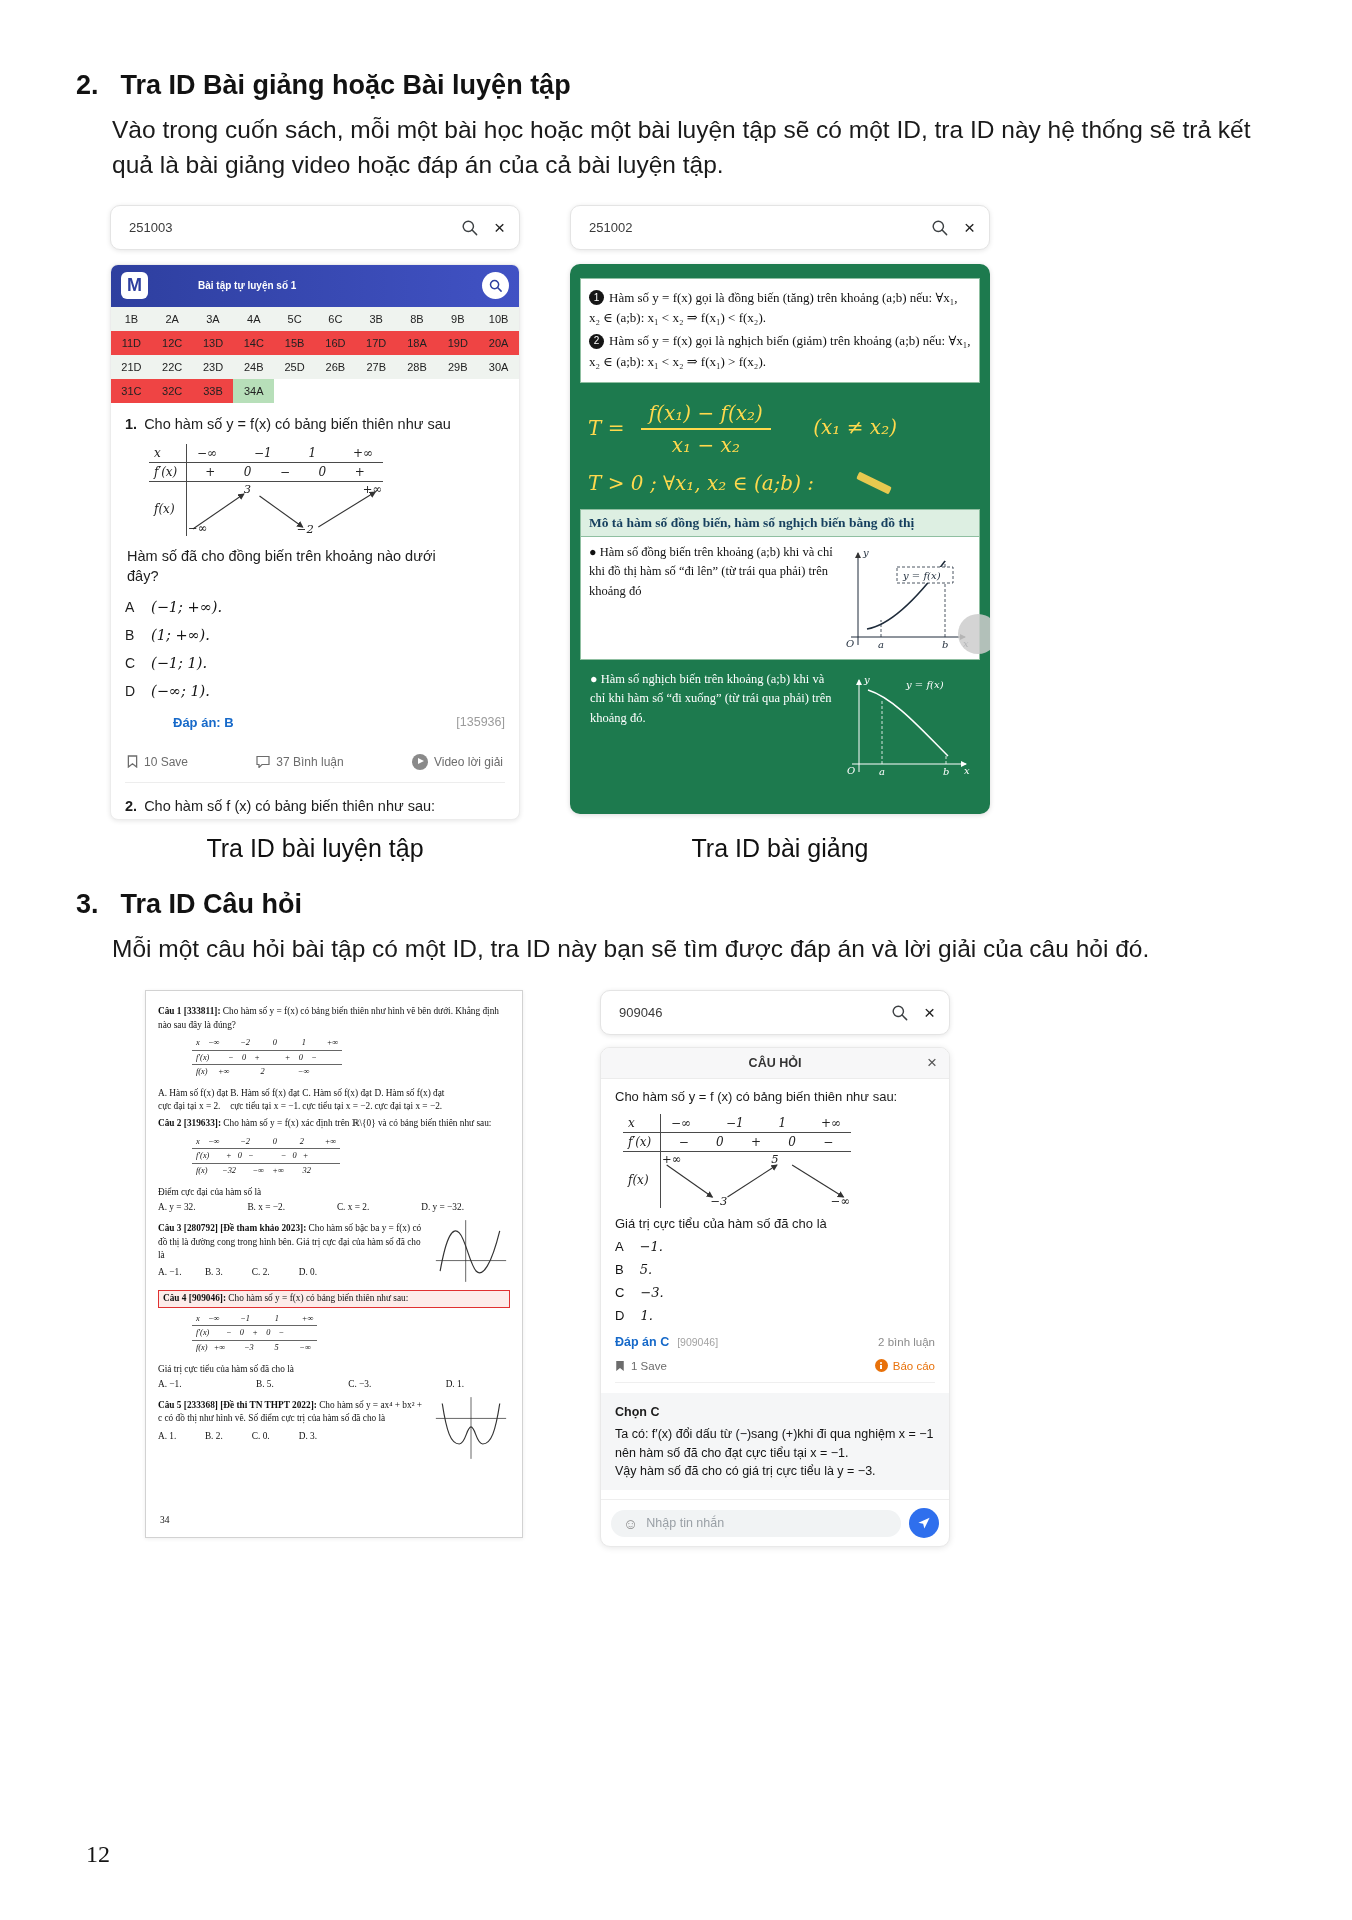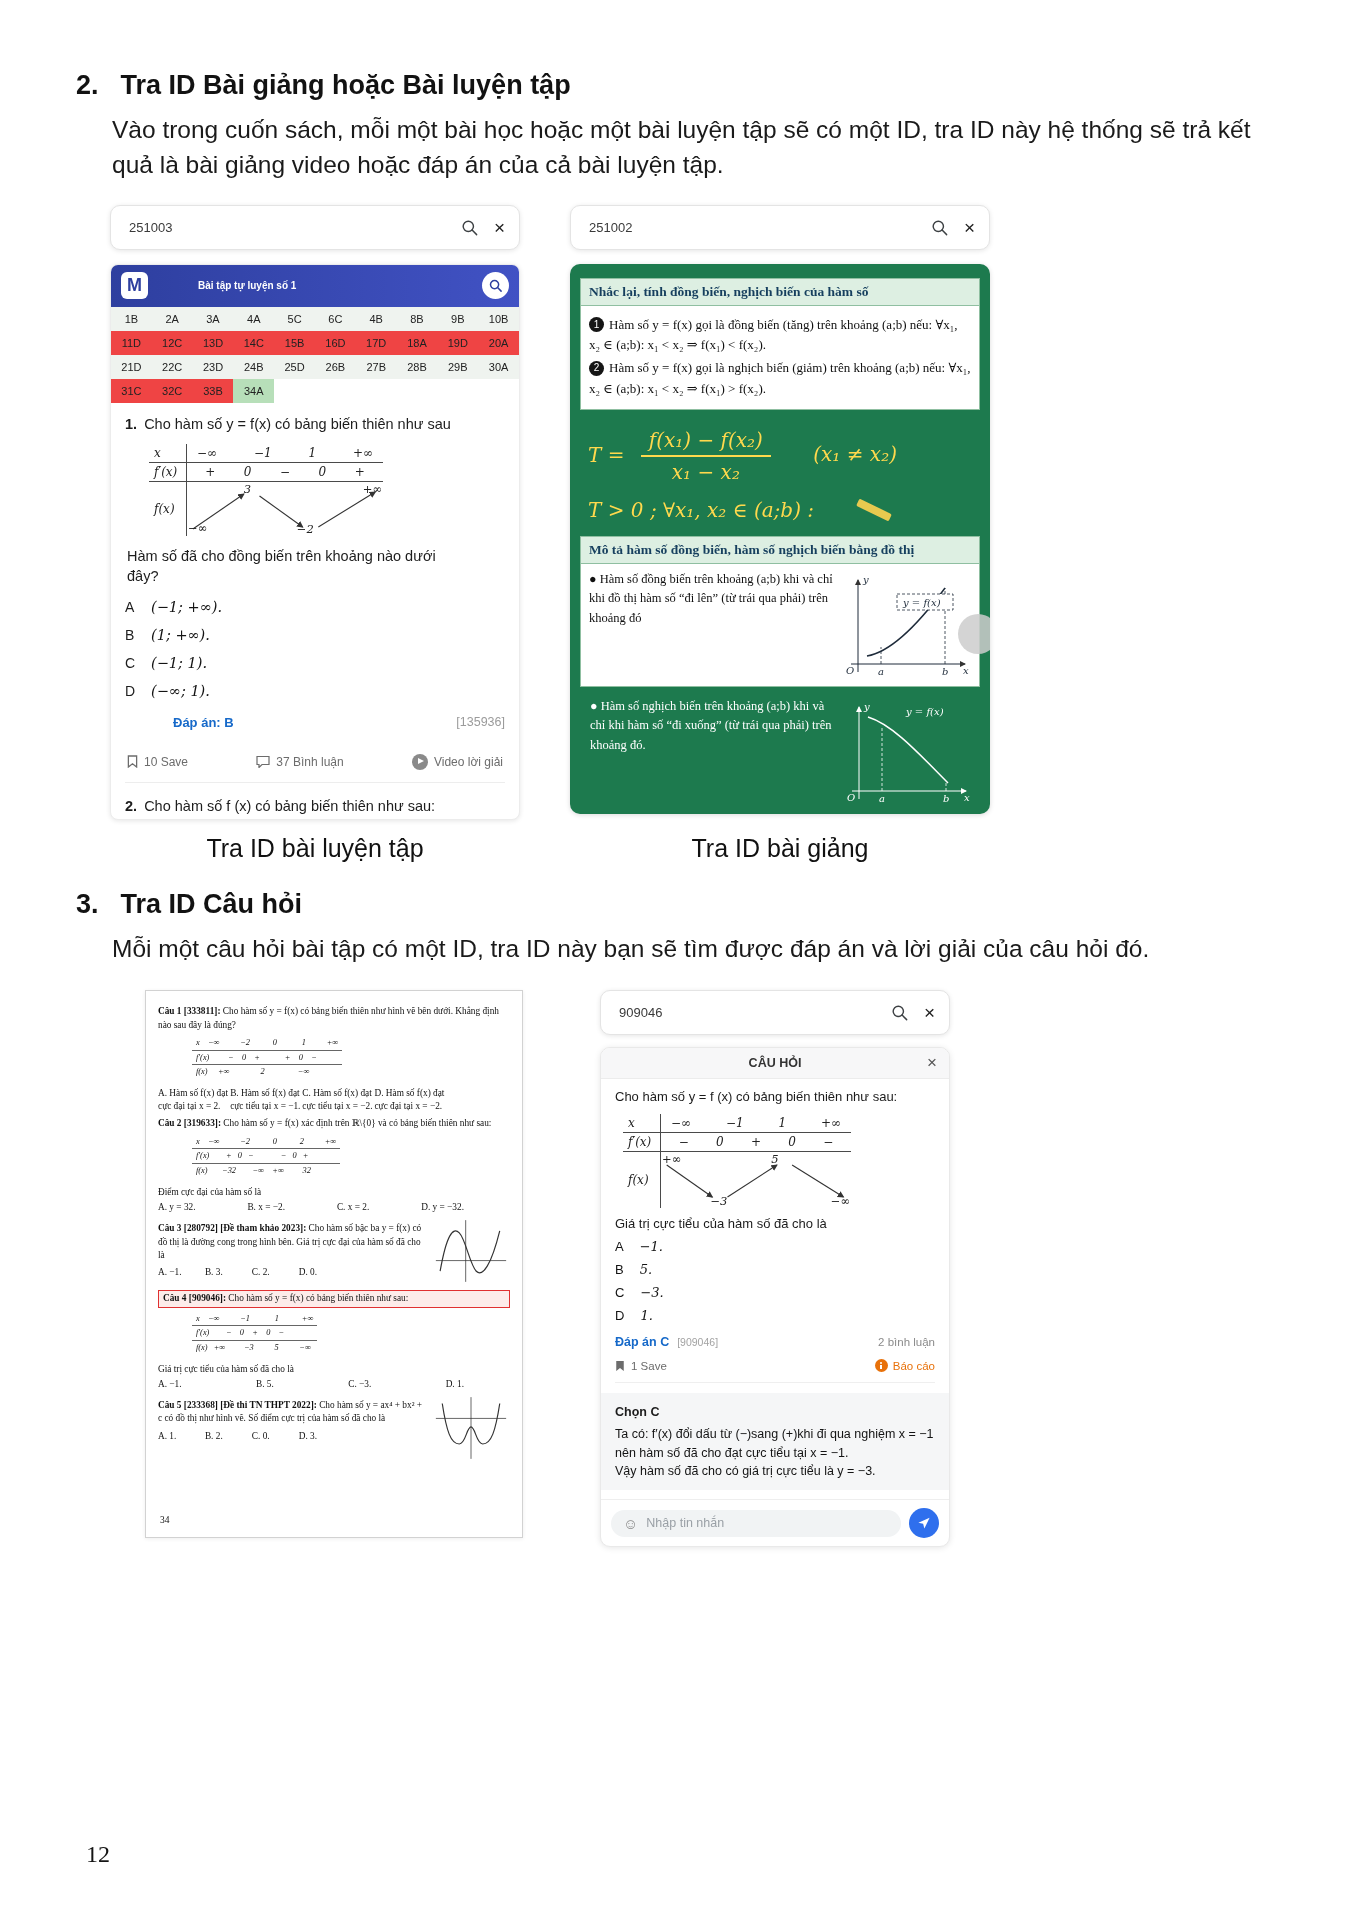--- a/index.html
+++ b/index.html
@@ -209,21 +209,21 @@
         </div>
 
         <div class="ans-grid">
 
         <span class="ans-cell">1B</span>
             <span class="ans-cell">2A</span>
             <span class="ans-cell">3A</span>
             <span class="ans-cell">4A</span>
             <span class="ans-cell">5C</span>
             <span class="ans-cell">6C</span>
-            <span class="ans-cell">4B</span>
+            <span class="ans-cell">3B</span>
             <span class="ans-cell">8B</span>
             <span class="ans-cell">9B</span>
             <span class="ans-cell">10B</span>
             <span class="ans-cell">11D</span>
             <span class="ans-cell">12C</span>
             <span class="ans-cell">13D</span>
             <span class="ans-cell">14C</span>
             <span class="ans-cell">15B</span>
             <span class="ans-cell">16D</span>
             <span class="ans-cell">17D</span>
@@ -358,21 +358,20 @@
           <svg width="19" height="19" viewBox="0 0 24 24">
               <circle cx="10.5" cy="10.5" r="6.5" fill="none" stroke="#3c4043" stroke-width="1.8"></circle>
               <line x1="15.3" y1="15.3" x2="21" y2="21" stroke="#3c4043" stroke-width="1.8" stroke-linecap="round"></line>
             </svg>
           <span class="sb-x">×</span>
         </span>
       </div>
 
       <div class="board">
         <div class="bboard-box" actable="false">
-          <div class="bb-title">Nhắc lại, tính đồng biến, nghịch biến của hàm số</div>
           <div class="bb-body">
             <div class="bb-point">
               <span class="badge">1</span><span>Hàm số y = f(x) gọi là đồng biến (tăng) trên khoảng (a;b) nếu: ∀x₁, x₂ ∈ (a;b): x₁ &lt; x₂ ⇒ f(x₁) &lt; f(x₂).</span>
             </div>
             <div class="bb-point">
               <span class="badge">2</span><span>Hàm số y = f(x) gọi là nghịch biến (giảm) trên khoảng (a;b) nếu: ∀x₁, x₂ ∈ (a;b): x₁ &lt; x₂ ⇒ f(x₁) &gt; f(x₂).</span>
             </div>
           </div>
         </div>
 

